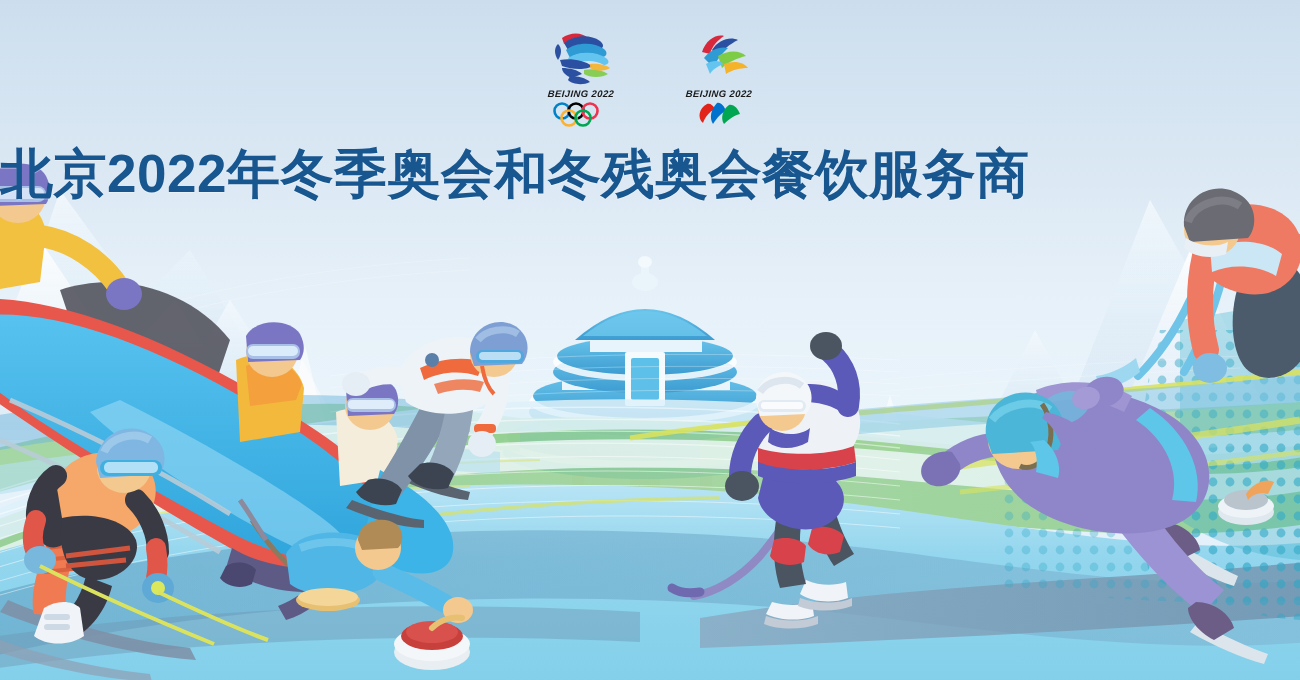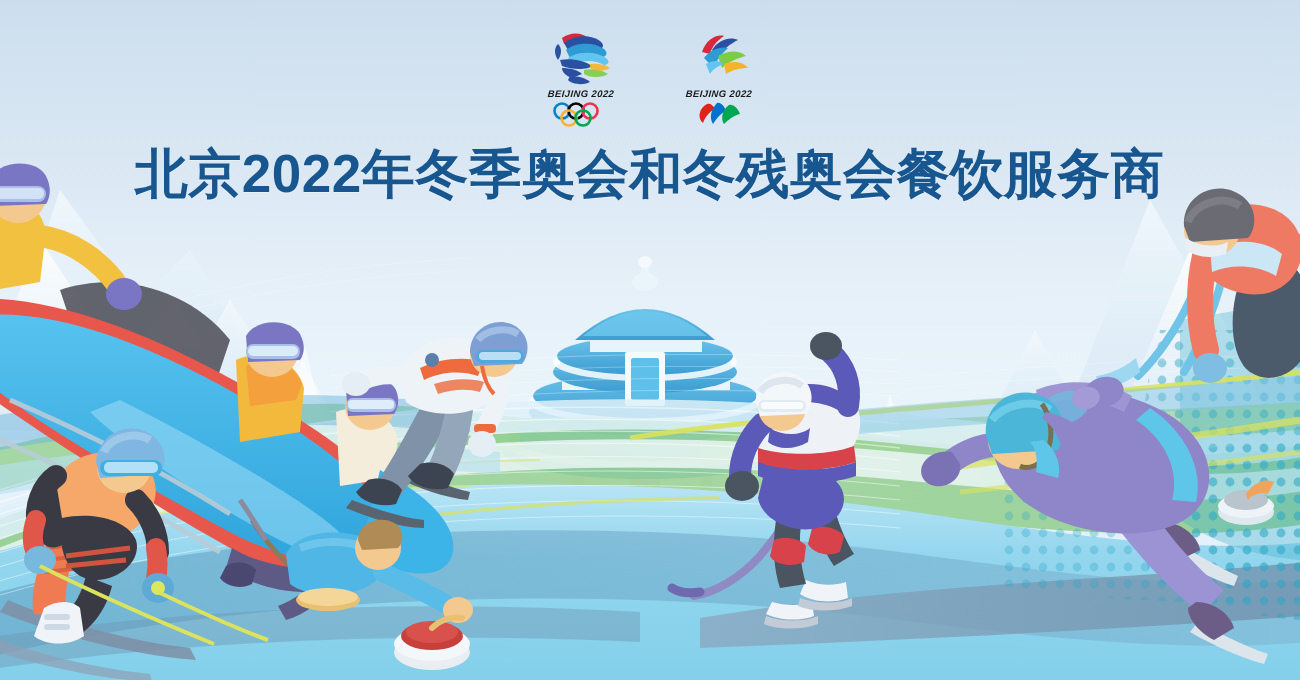--- a/index.html
+++ b/index.html
@@ -29,21 +29,20 @@
     transform:skewX(-4deg);
   }
   .logo .emblem{ position:absolute; left:50%; top:0; transform:translateX(-50%); }
 
   .rings{ position:absolute; left:50%; top:72px; transform:translateX(-50%); width:62px; height:26px;}
   .agitos{ position:absolute; left:50%; top:70px; transform:translateX(-50%); width:48px; height:26px;}
 
   
   #title{
     position:absolute; left:0; right:1px; top:143px;
-    text-align:center;
     z-index:45;
     color:#18568f;
     font-size:53px;
     font-weight:bold;
     letter-spacing:.5px;
     line-height:1.16;
     white-space:nowrap;
     font-family:"Liberation Sans", sans-serif;
     text-shadow:0 1px 0 rgba(255,255,255,.35);
   }

